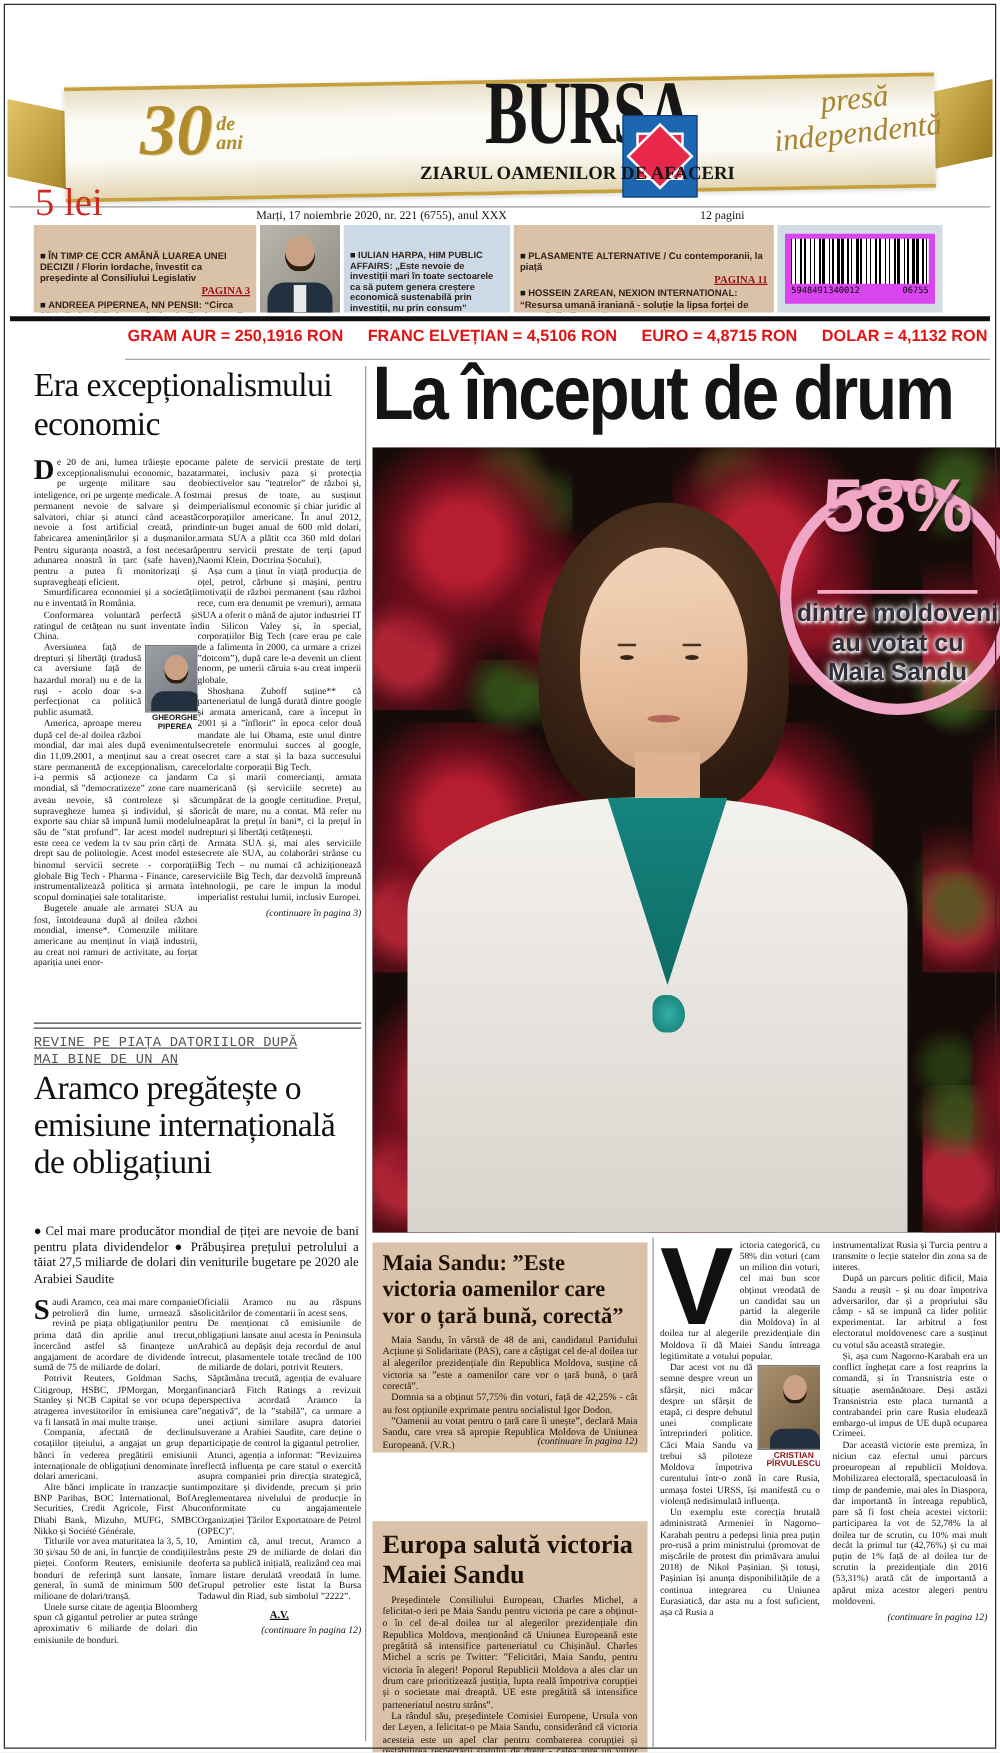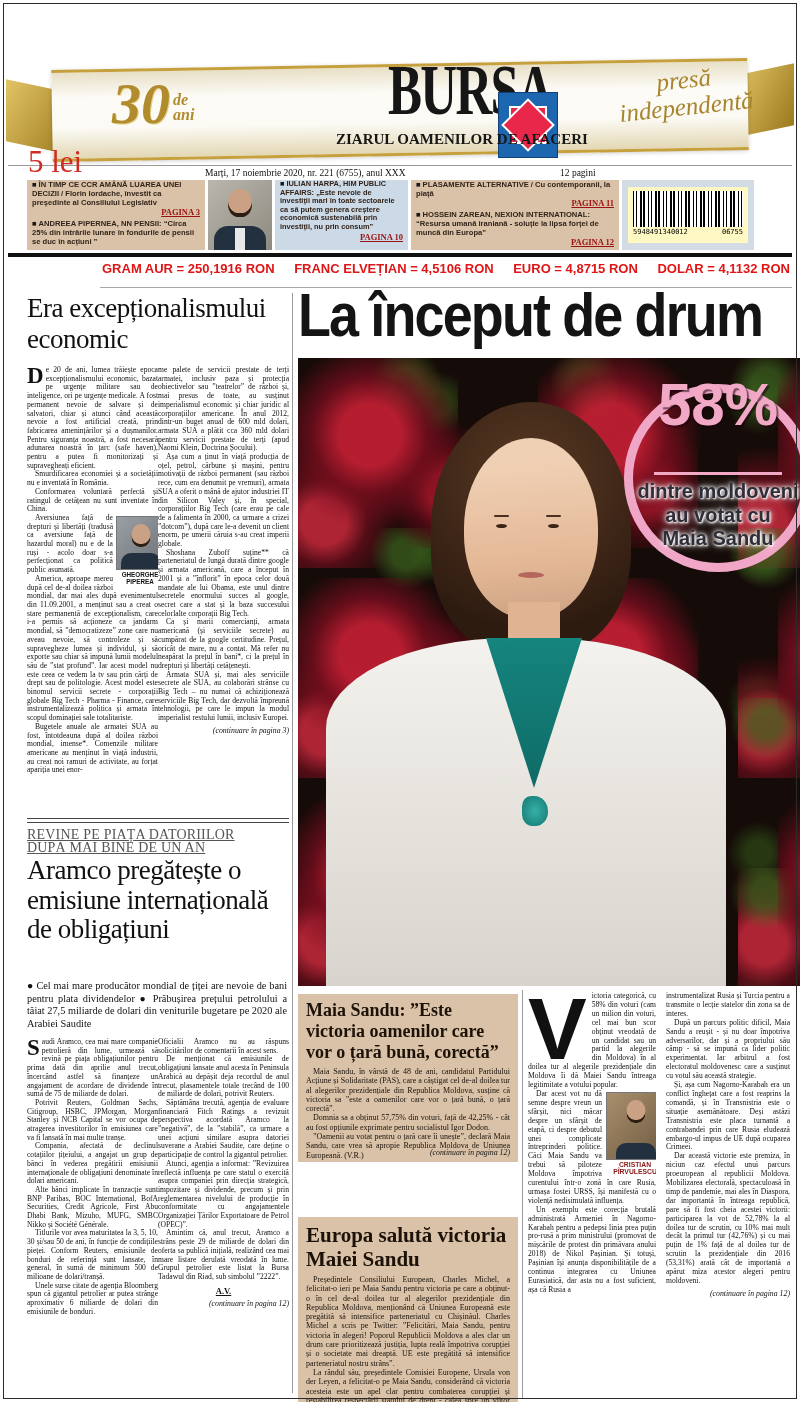--- a/index.html
+++ b/index.html
@@ -26,37 +26,37 @@
   .logo .star{position:absolute;left:50%;top:50%;width:34px;height:34px;margin:-17px 0 0 -17px;background:#e8274b;box-shadow:0 0 0 2px #fff;}
   .logo .star.r45{transform:rotate(45deg);}
   .slogan{position:absolute;left:592px;top:66px;width:186px;z-index:3;transform:rotate(-6deg);
     text-align:center;color:#a8842e;font-style:italic;font-size:25px;line-height:27px;}
   .price{position:absolute;left:28px;top:144px;z-index:3;font-size:31px;color:#cf2b22;}
   .date-rule{position:absolute;left:8px;right:8px;top:165px;border-top:1px solid #9a9a9a;z-index:2;}
   .dateline{position:absolute;left:205px;top:168px;font-size:9.5px;z-index:3;}
   .pages-label{position:absolute;left:560px;top:168px;font-size:9.5px;z-index:3;}
 
   
-  .tpanel{position:absolute;top:180px;height:70px;box-sizing:border-box;padding:0 5px;overflow:hidden;}
+  .tpanel{position:absolute;top:180px;height:70px;box-sizing:border-box;padding:20px 5px;overflow:hidden;}
   .tpanel.tan{background:#d9c2a8;}
   .tpanel.blue{background:#ccd9e6;}
   .t-item{font-family:"Liberation Sans",sans-serif;font-weight:bold;font-size:7.6px;line-height:9px;
     color:#33241a;margin-bottom:2px;}
   .t-bullet{margin-right:2px;color:#1a1a1a;}
   .page-link{display:block;text-align:right;font-family:"Liberation Serif",serif;font-weight:bold;
     font-size:8.5px;color:#9c1111;text-decoration:underline;margin-top:1px;cursor:pointer;}
   .teaser-photo{position:absolute;left:208px;top:180px;width:64px;height:70px;overflow:hidden;
     background:linear-gradient(135deg,#b9b6ad,#8d8a80);}
   .sil-head{position:absolute;left:50%;top:9px;transform:translateX(-50%);width:24px;height:28px;
     border-radius:48% 48% 44% 44%;background:#caa184;box-shadow:0 -4px 0 0 #2c1d12 inset;}
   .sil-body{position:absolute;left:50%;bottom:-8px;transform:translateX(-50%);width:52px;height:32px;
     background:#23303f;border-radius:14px 14px 0 0;}
   .sil-shirt{position:absolute;left:50%;bottom:0;transform:translateX(-50%);width:10px;height:22px;background:#e8e8e8;}
   .barcode-panel{position:absolute;left:622px;top:180px;width:132px;height:70px;background:#d3dce4;}
-  .barcode-box{position:absolute;left:6px;top:7px;width:120px;height:56px;background:#fef9c3;}
+  .barcode-box{position:absolute;left:6px;top:7px;width:120px;height:56px;background:#d946ef;}
   .barcode-stripes{height:36px;margin:4px 5px 0;background:repeating-linear-gradient(90deg,
     #000 0 1px,#fff 1px 3px,#000 3px 4px,#fff 4px 7px,#000 7px 9px,#fff 9px 10px,#000 10px 12px,#fff 12px 15px);}
   .barcode-nums{display:flex;justify-content:space-between;padding:1px 5px 0;
     font-family:"DejaVu Sans Mono",monospace;font-size:7px;color:#000;}
 
   .black-bar{position:absolute;left:8px;top:253px;width:784px;height:4px;background:#101010;}
   .ticker{position:absolute;left:27px;right:10px;top:261px;display:flex;justify-content:space-between;
     font-family:"Liberation Sans",sans-serif;font-weight:bold;font-size:13px;color:#e01515;}
   .ticker span:first-child{margin-left:75px;}
   .ticker-rule{position:absolute;left:100px;right:8px;top:287px;border-top:1px solid #a8a8a8;}
@@ -67,22 +67,22 @@
   .dropcap::first-letter{float:left;font-size:23px;line-height:18px;font-weight:bold;padding:1px 2px 0 0;}
   .dropcap-v::first-letter{float:left;font-size:88px;line-height:66px;font-weight:bold;
     font-family:"Liberation Sans",sans-serif;padding:4px 5px 0 0;}
   .col{position:absolute;overflow:hidden;}
   .cont-link{display:block;text-align:right;font-style:italic;font-size:7.8px;line-height:10px;margin-top:3px;cursor:pointer;}
   .byline{display:block;text-align:center;font-weight:bold;text-decoration:underline;font-size:8.5px;margin-top:4px;}
 
   .era-title{position:absolute;left:27px;top:293px;width:262px;font-size:27px;line-height:30.5px;letter-spacing:-.5px;}
   .era-divider{position:absolute;left:27px;top:818px;width:262px;height:3px;
     border-top:1px solid #444;border-bottom:1px solid #444;}
-  .kicker{position:absolute;left:27px;top:829px;width:235px;font-family:Liberation Serif, serif;
-    font-size:14px;line-height:12.5px;color:#555;text-decoration:underline;letter-spacing:.2px;}
+  .kicker{position:absolute;left:27px;top:829px;width:235px;font-family:Liberation Mono, monospace;
+    font-size:11px;line-height:12.5px;color:#555;text-decoration:underline;letter-spacing:.2px;}
   .aramco-title{position:absolute;left:27px;top:856px;width:262px;font-size:27px;line-height:29.5px;letter-spacing:-.5px;}
   .aramco-lead{position:absolute;left:27px;top:980px;width:260px;font-size:10.3px;line-height:12.6px;text-align:justify;}
 
   .inset-float{float:right;width:48px;margin:2px -6px 2px 3px;}
   .inset-float.big{width:58px;margin:2px -8px 2px 4px;}
   .mini-photo{position:relative;width:100%;height:52px;overflow:hidden;border:1px solid #777;
     background:linear-gradient(135deg,#9aa0a6,#6b7076);}
   .inset-float.big .mini-photo{height:66px;background:linear-gradient(135deg,#a88f6d,#6f5a40);}
   .mp-head{position:absolute;left:50%;top:7px;transform:translateX(-50%);width:19px;height:23px;
     border-radius:48% 48% 44% 44%;background:#caa184;box-shadow:0 -3px 0 0 #2c1d12 inset;}

